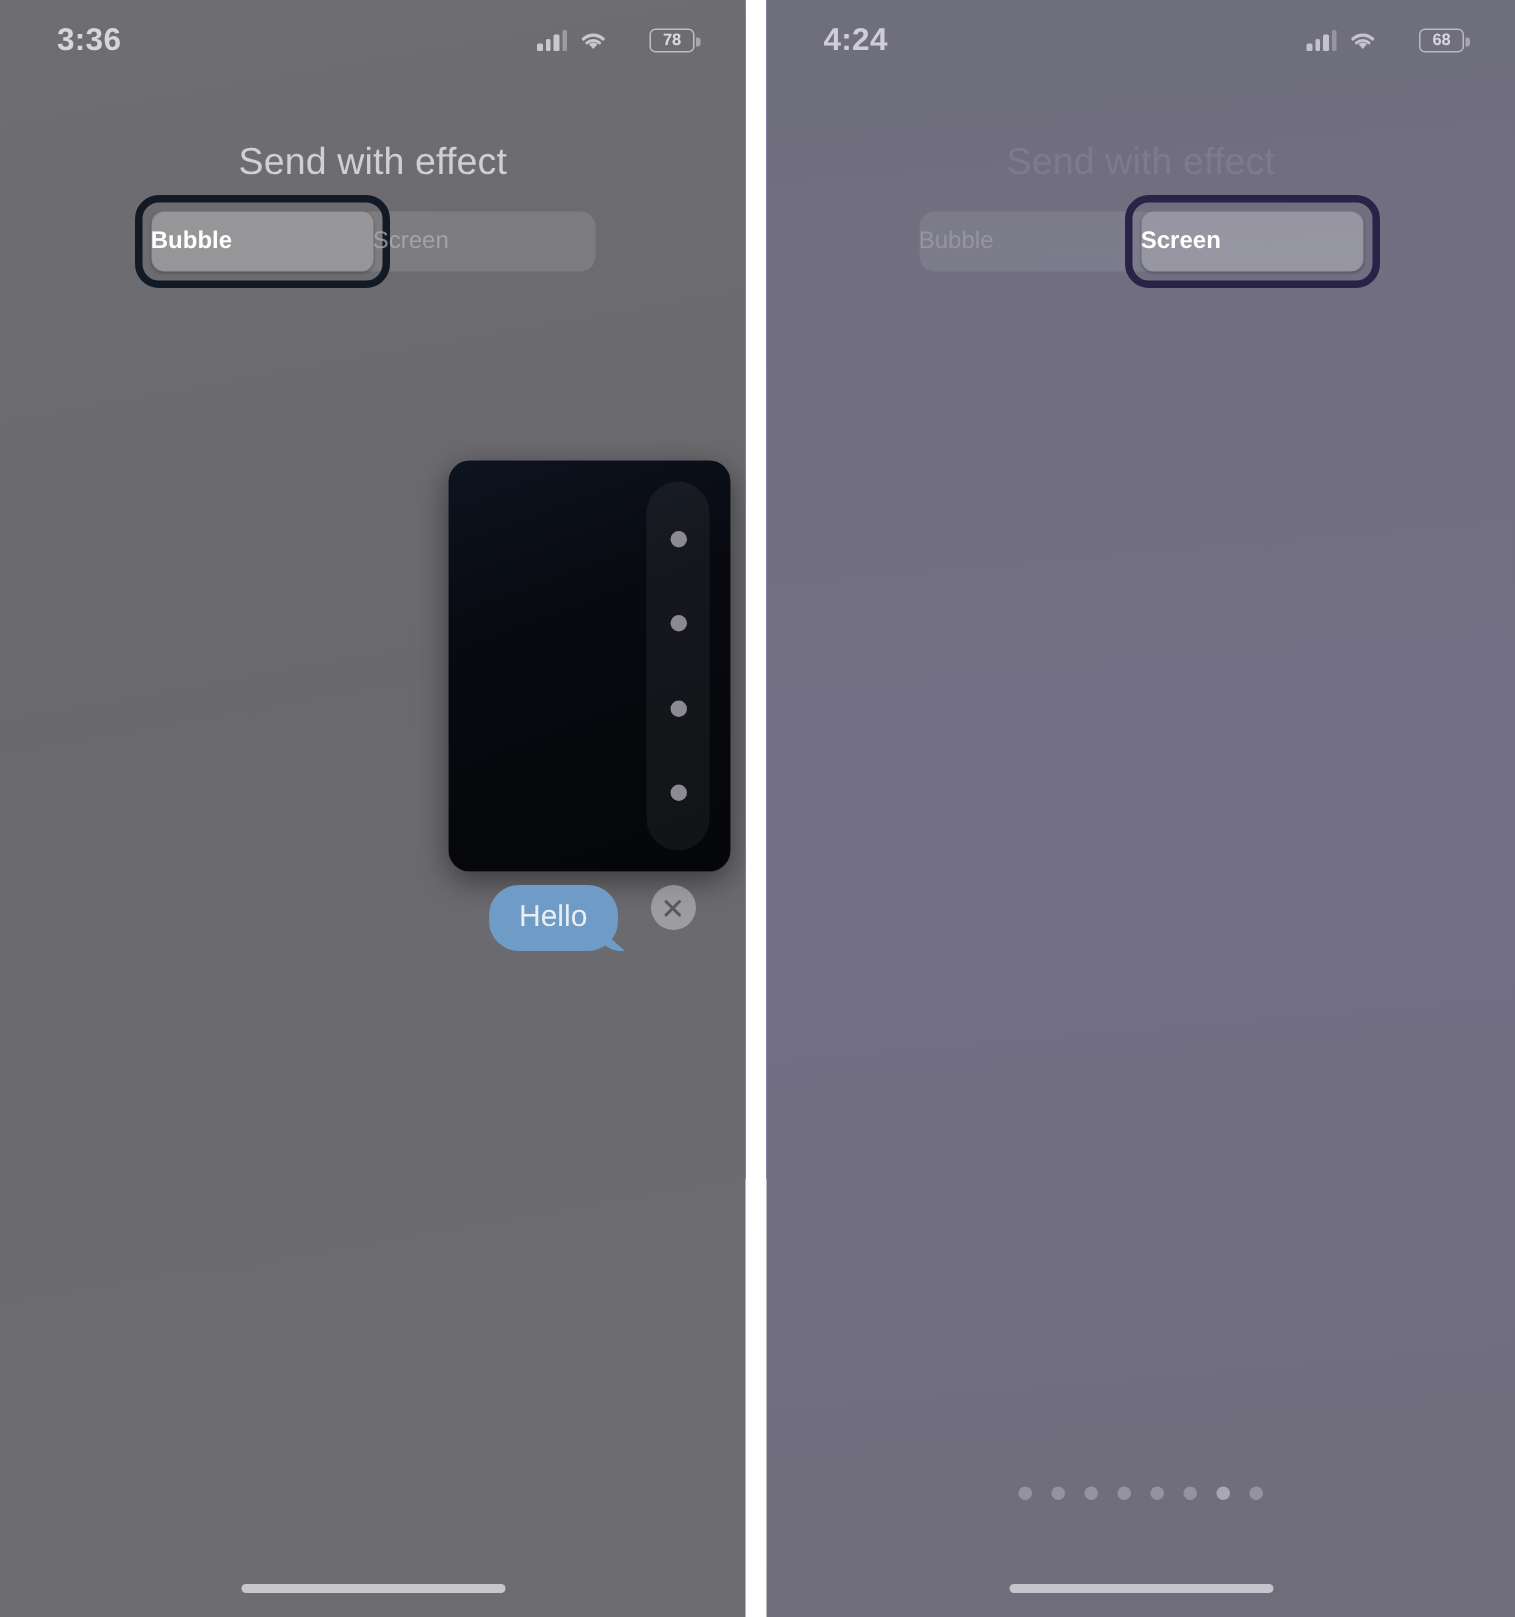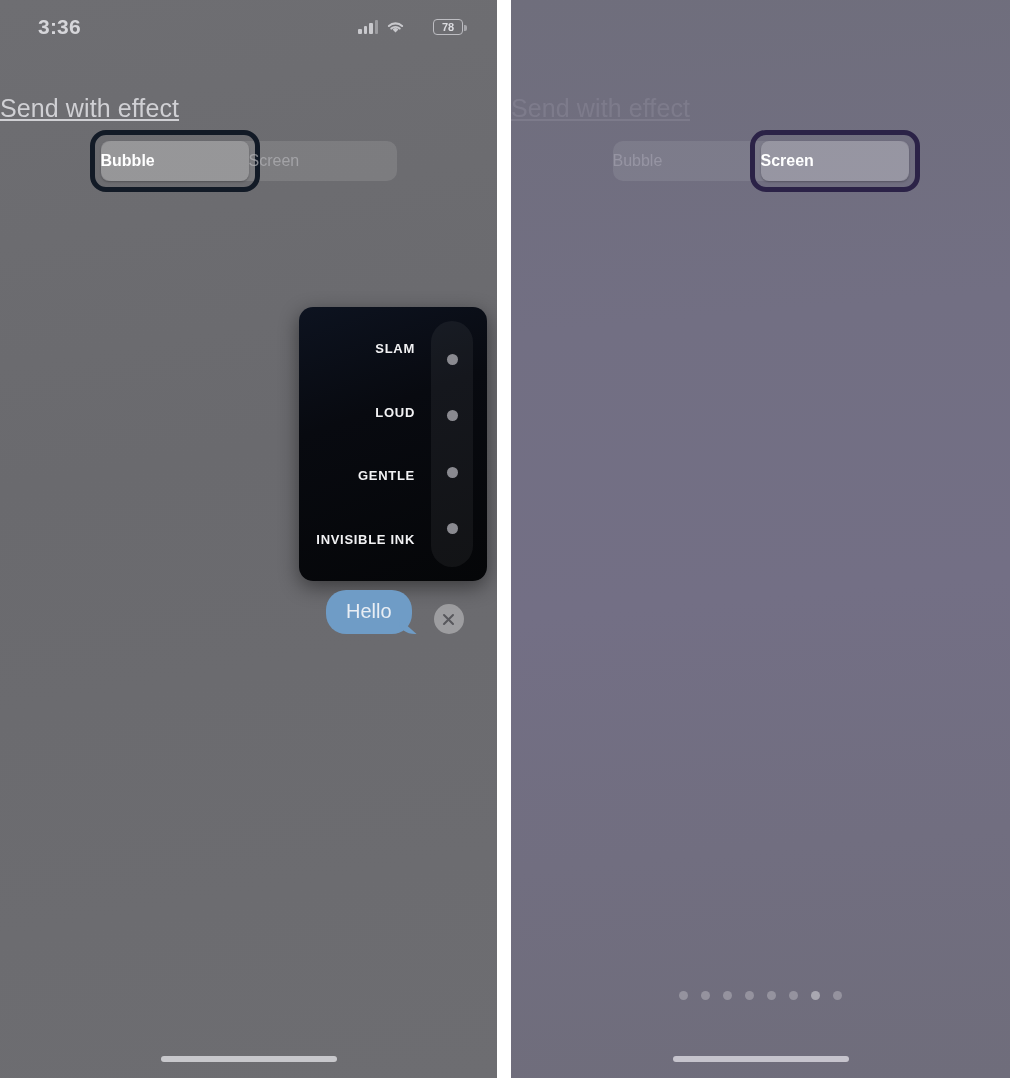--- a/index.html
+++ b/index.html
@@ -125,26 +125,25 @@
   }
   .panel-right .battery { border-color: #b9b7c2; }
   .panel-right .battery-level { color: #d7d5e0; }
 
   
   .effect-title {
     position: absolute;
     top: 94px;
     left: 0;
     right: 0;
-    text-align: left;
+    text-align: center;
     font-size: 25px;
     font-weight: 400;
     color: #d0d0d4;
     letter-spacing: 0.1px;
-    text-decoration: underline;
   }
   .panel-right .effect-title {
     color: #7f7d8d;
     opacity: 0.92;
   }
 
   
   .segmented {
     position: absolute;
     top: 141px;
@@ -259,21 +258,21 @@
     border-radius: 50%;
     background: #8a8a90;
   }
 
   
   .bubble-row {
     position: absolute;
     left: 326px;
     top: 590px;
     display: flex;
-    align-items: flex-end;
+    align-items: flex-start;
     gap: 22px;
   }
 
   .msg-bubble {
     position: relative;
     background: #6f9cc6;
     color: #e9eef4;
     font-size: 20px;
     padding: 10px 20px 11px;
     border-radius: 20px;
@@ -371,26 +370,20 @@
     <div class="segmented">
       <div class="seg active ring-dark">
         <span class="seg-label">Bubble</span>
       </div>
       <div class="seg inactive">
         <span class="seg-label">Screen</span>
       </div>
     </div>
 
     <div class="effects-menu">
-      <div class="effects-list">
-        <div class="effect-item">SLAM</div>
-        <div class="effect-item">LOUD</div>
-        <div class="effect-item">GENTLE</div>
-        <div class="effect-item">INVISIBLE INK</div>
-      </div>
       <div class="effects-track">
         <div class="effect-dot"></div>
         <div class="effect-dot"></div>
         <div class="effect-dot"></div>
         <div class="effect-dot"></div>
       </div>
     </div>
 
     <div class="bubble-row">
       <div class="msg-bubble">Hello</div>
@@ -401,20 +394,41 @@
       </div>
     </div>
 
     <div class="home-indicator"></div>
   </div>
 
   <div class="panel-gap"></div>
 
   <div class="panel panel-right">
 
+    <div class="statusbar">
+      <div class="status-time">4:24</div>
+      <div class="status-right">
+        <div class="signal">
+          <i></i>
+            <i></i>
+            <i></i>
+            <i></i>
+        </div>
+        <div class="wifi">
+          <svg width="19" height="14" viewBox="0 0 19 14">
+            <path d="M9.5 12.6 L6.6 9.4 A4.3 4.3 0 0 1 12.4 9.4 Z" fill="#c4c2cd"></path>
+            <path d="M2.9 6.0 A9.6 9.6 0 0 1 16.1 6.0" stroke="#c4c2cd" stroke-width="2.1" fill="none" stroke-linecap="round"></path>
+            <path d="M5.3 8.6 A6.3 6.3 0 0 1 13.7 8.6" stroke="#c4c2cd" stroke-width="2.0" fill="none" stroke-linecap="round"></path>
+          </svg>
+        </div>
+        <div class="battery">
+          <span class="battery-level">68</span>
+        </div>
+      </div>
+    </div>
 
     <div class="effect-title">Send with effect</div>
 
     <div class="segmented">
       <div class="seg inactive">
         <span class="seg-label">Bubble</span>
       </div>
       <div class="seg active ring-purple">
         <span class="seg-label">Screen</span>
       </div>

